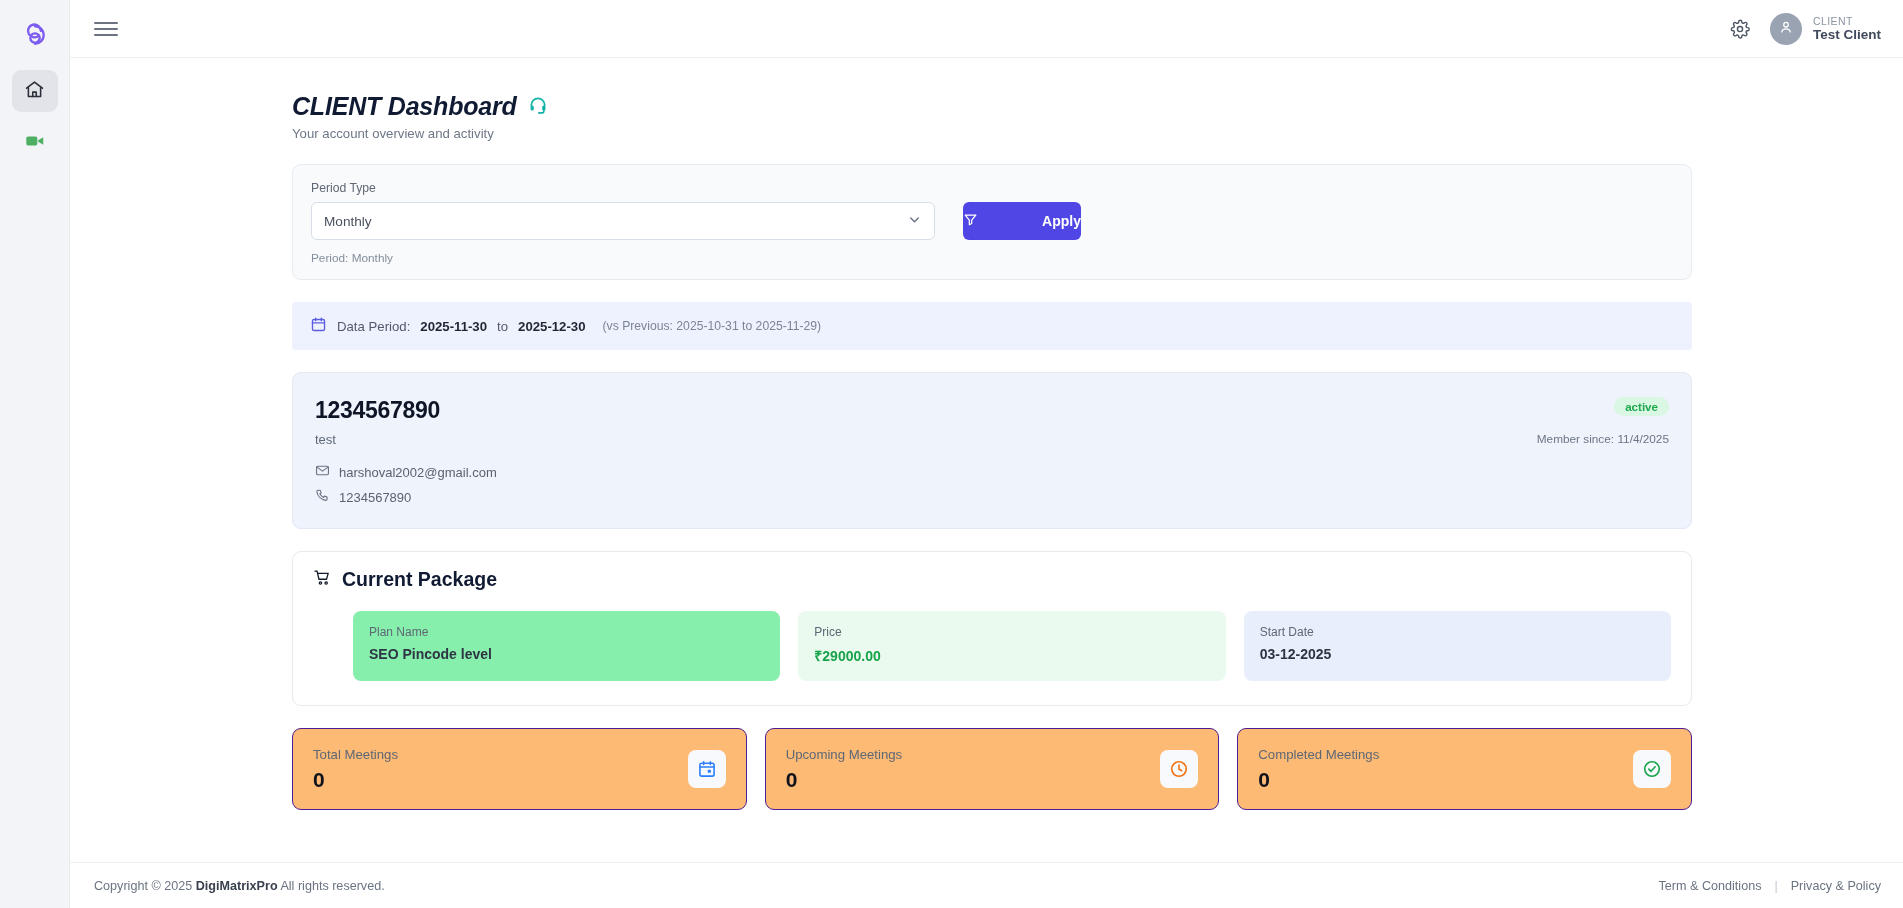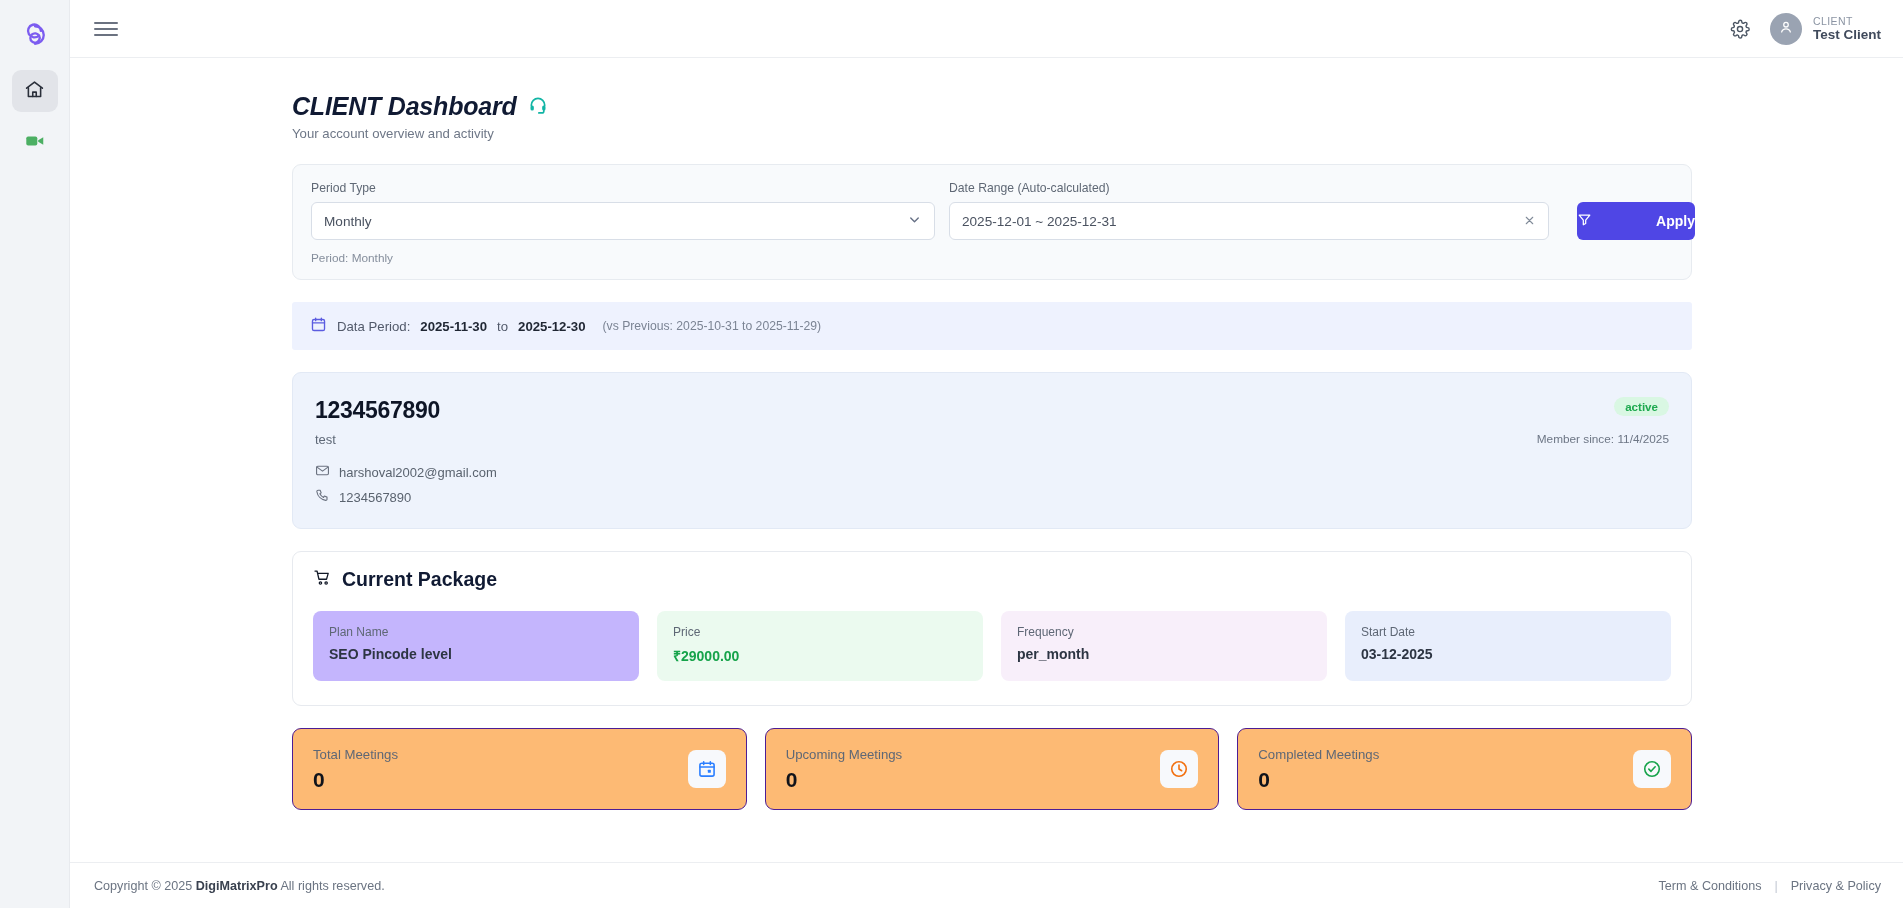--- a/index.html
+++ b/index.html
@@ -142,21 +142,21 @@
     border: 1px solid #e7eaef;
     border-radius: 9px;
     padding: 16px 20px 24px 20px;
   }
   .package-title-row { display: flex; align-items: center; gap: 10px; }
   .package-title { font-size: 19.5px; font-weight: bold; color: #101a33; }
   .package-grid { display: flex; gap: 18px; margin-top: 20px; }
   .pkg-tile { flex: 1 1 0; border-radius: 8px; padding: 14px 16px 16px 16px; }
   .pkg-tile .k { font-size: 12px; color: #5e6775; }
   .pkg-tile .v { font-size: 14px; font-weight: bold; color: #2d3543; margin-top: 7px; }
-  .tile-plan { background: #c4b5fd; }
+  .tile-plan { background: #86efac; margin-left: 40px; }
   .tile-price { background: #ebfaef; }
   .tile-price .v { color: #16a34a; }
   .tile-freq { background: #f8effa; }
   .tile-start { background: #e8eefc; }
 
   
   .stats-row { display: flex; gap: 18px; margin-top: 22px; }
   .stat-card {
     flex: 1 1 0;
     background: #fdba74;
@@ -280,31 +280,20 @@
               <div class="select-box">
                 <span>Monthly</span>
                 <span>
                   <svg width="15" height="15" viewBox="0 0 24 24" fill="none" stroke="#667085" stroke-width="2.2" stroke-linecap="round" stroke-linejoin="round">
                     <path d="M6 9.5 12 15.5 18 9.5"></path>
                   </svg>
                 </span>
               </div>
             </div>
 
-            <div class="field">
-              <label class="field-label">Date Range (Auto-calculated)</label>
-              <div class="date-box">
-                <span title="Select date range">2025-12-01 ~ 2025-12-31</span>
-                <span class="date-clear">
-                  <svg width="13" height="13" viewBox="0 0 24 24" fill="none" stroke="#818b99" stroke-width="2" stroke-linecap="round">
-                    <path d="M6 6 18 18M18 6 6 18"></path>
-                  </svg>
-                </span>
-              </div>
-            </div>
 
             <button class="apply-btn">
               <span>
                 <svg width="15" height="15" viewBox="0 0 24 24" fill="none" stroke="#ffffff" stroke-width="2" stroke-linecap="round" stroke-linejoin="round">
                   <path d="M3.5 5h17l-6.6 8v5.4l-3.8 2V13z"></path>
                 </svg>
               </span>
               <span>Apply</span>
             </button>
           </div>
@@ -368,24 +357,20 @@
           </div>
           <div class="package-grid">
             <div class="pkg-tile tile-plan">
               <div class="k">Plan Name</div>
               <div class="v">SEO Pincode level</div>
             </div>
             <div class="pkg-tile tile-price">
               <div class="k">Price</div>
               <div class="v">₹29000.00</div>
             </div>
-            <div class="pkg-tile tile-freq">
-              <div class="k">Frequency</div>
-              <div class="v">per_month</div>
-            </div>
             <div class="pkg-tile tile-start">
               <div class="k">Start Date</div>
               <div class="v">03-12-2025</div>
             </div>
           </div>
         </section>
 
         <section class="stats-row">
           <div class="stat-card">
             <div>

